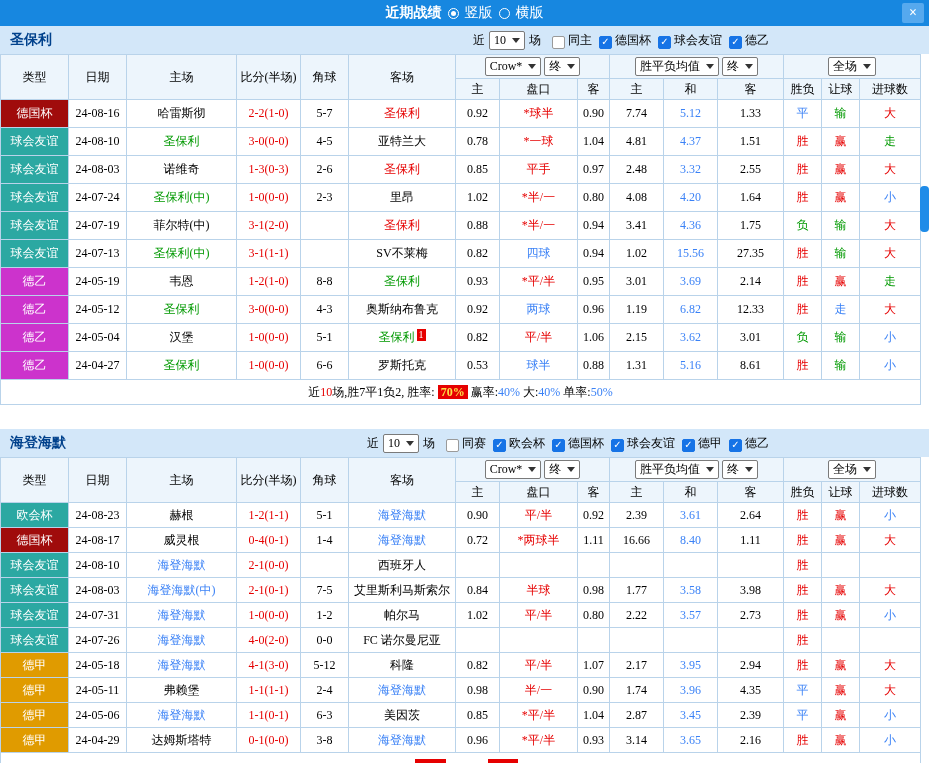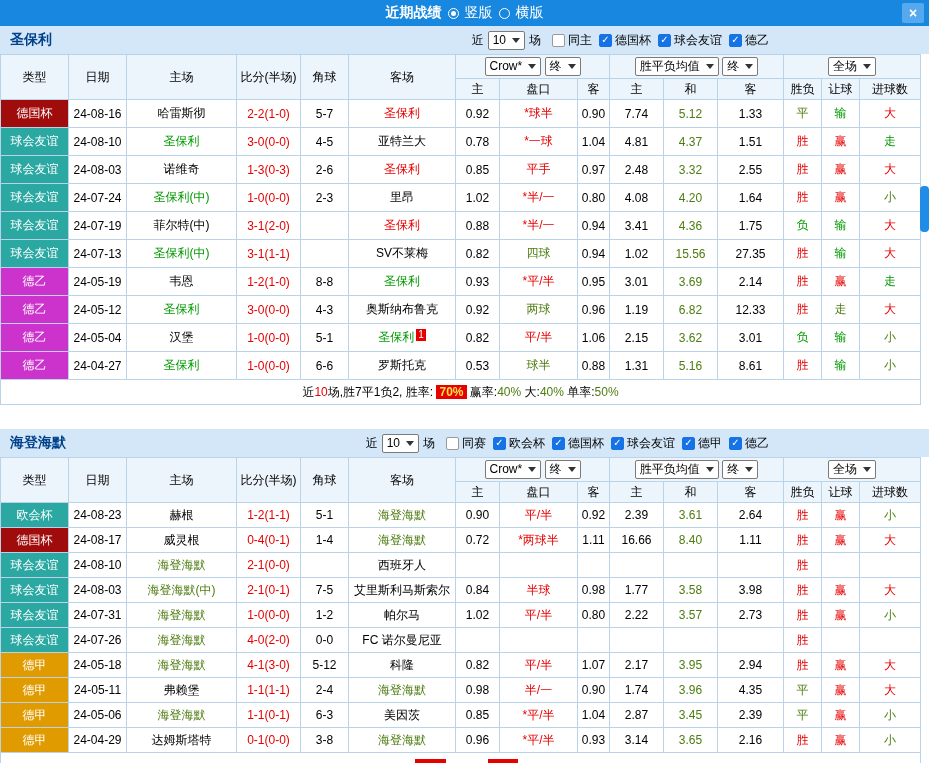--- a/index.html
+++ b/index.html
@@ -1,53 +1,53 @@
 <!DOCTYPE html>
 <html><head>
 <meta charset="utf-8">
 <style>
   * { margin:0; padding:0; box-sizing:border-box; }
   body { background:#fff; font-family:"Liberation Sans","DejaVu Sans",sans-serif; }
-  .app { position:relative; width:929px; height:763px; background:#fff; overflow:hidden; font-size:12px; color:#000; }
+  .app { position:relative; width:929px; height:763px; background:#fff; overflow:hidden; font-size:12px; color:#000;font-family:Liberation Serif, serif; }
 
   
   .titlebar { height:26px; background:#1787e0; position:relative; display:flex; align-items:center; justify-content:center; color:#fff; }
   .title-center { display:flex; align-items:center; gap:6px; }
   .ttl { font-weight:bold; font-size:14px; }
   .radio { width:11px; height:11px; border:1px solid #fff; border-radius:50%; display:inline-block; position:relative; background:transparent; }
   .radio.on::after { content:''; position:absolute; left:2px; top:2px; right:2px; bottom:2px; border-radius:50%; background:#fff; }
   .vlabel { color:#fff; font-size:14px; }
   .close { position:absolute; right:5px; top:3px; width:22px; height:20px; background:#56a9ee; border-radius:2px; color:#fff; font-weight:bold; display:flex; align-items:center; justify-content:center; cursor:pointer; font-size:14px; }
 
   
   .sec-bar { height:28px; background:#d3e7f9; display:flex; align-items:center; padding:0 10px; }
   .team-name { color:#00418c; font-weight:bold; font-size:14px; }
   .filters { margin-left:auto; margin-right:150px; display:flex; align-items:center; gap:4px; font-size:12px; color:#000; }
   .cbs { display:inline-flex; align-items:center; }
-  .cbw { display:inline-flex; align-items:center; gap:3px; margin-left:7px; cursor:pointer; }
+  .cbw { display:inline-flex; align-items:flex-end; gap:3px; margin-left:7px; cursor:pointer; }
   .cb { width:13px; height:13px; border:1px solid #9a9a9a; border-radius:2px; background:#fff; display:inline-flex; align-items:center; justify-content:center; font-size:10px; line-height:1; color:#fff; }
   .cb.on { background:#1673e6; border-color:#1673e6; }
 
   
   .sel { display:inline-flex; align-items:center; border:1px solid #7a7a7a; border-radius:2px; background:#fff; padding:1px 4px; gap:6px; font-size:12px; height:19px; cursor:pointer; color:#000; }
   .arr { width:0; height:0; border-left:4px solid transparent; border-right:4px solid transparent; border-top:5px solid #333; display:inline-block; }
 
   
   table.grid { border-collapse:collapse; table-layout:fixed; width:920px; }
   .grid th, .grid td { border:1px solid #b9d3ea; text-align:center; padding:0 1px; font-size:12px; white-space:nowrap; overflow:hidden; font-weight:normal; }
   .grid thead th { background:#edf5fc; color:#000; }
   .hA th { height:24px; }
   .hB th { height:21px; }
   .grp { background:#edf5fc; }
   .s0 tbody.rows tr { height:28px; }
   .s1 tbody.rows tr { height:25px; }
   td.type { color:#fff; }
   .c-red { color:#e60000; }
   .c-green { color:#009900; }
-  .c-blue { color:#4d7c0f; }
+  .c-blue { color:#3b82f6; }
   .c-black { color:#000; }
   .badge { display:inline-block; background:#e60000; color:#fff; font-size:10px; line-height:12px; padding:0 2px; margin-left:2px; vertical-align:top; }
   .summary-row td { height:25px; }
   .pct-red { background:#e60000; color:#fde047; font-weight:bold; padding:0 3px; }
   .blocks { display:flex; gap:42px; padding-left:413px; padding-top:3px; }
   .blk { display:inline-block; height:15px; background:#e60000; }
   .sec2 { margin-top:24px; }
 
   .scroll-thumb { position:absolute; right:0; top:186px; width:9px; height:46px; background:#1f8ce8; border-radius:4px; }
 </style>

